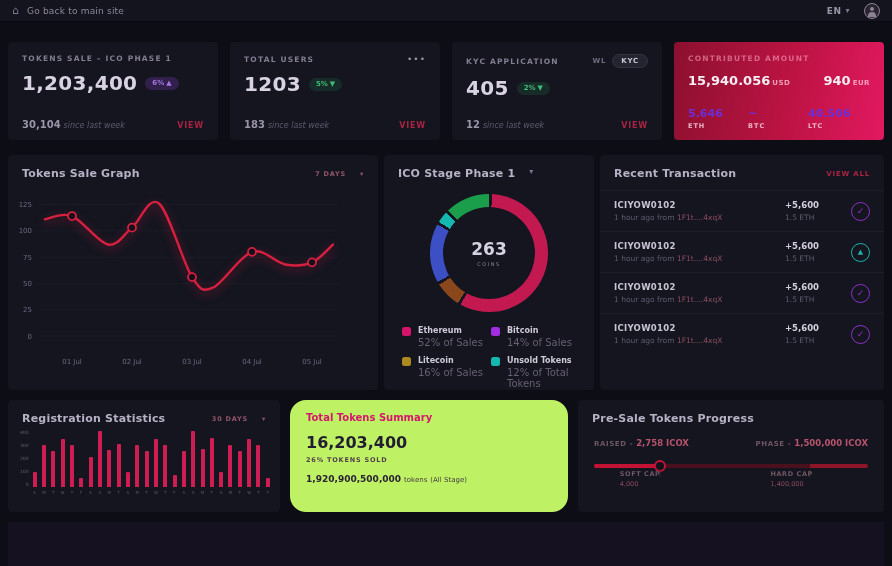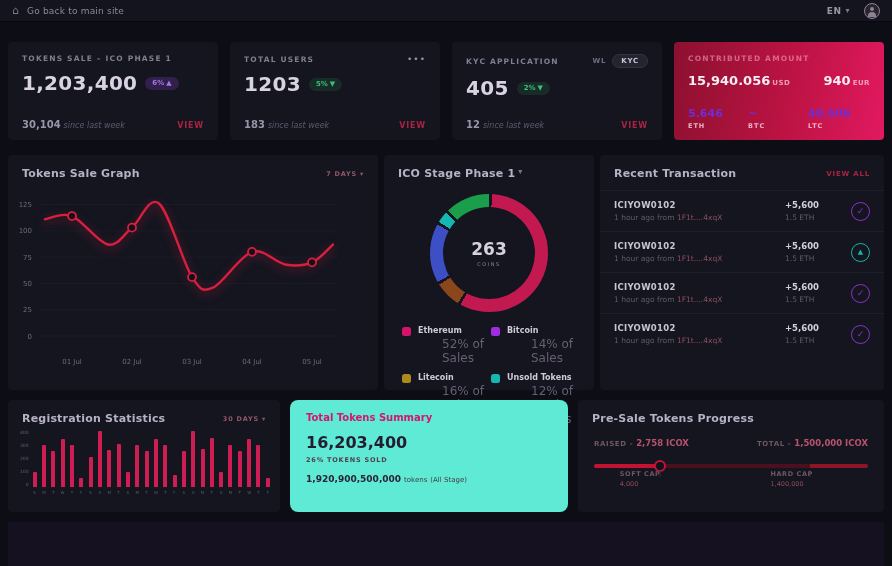--- a/index.html
+++ b/index.html
@@ -53,58 +53,58 @@
   .coin-row { display:flex; margin-top:auto; }
   .coin { width:33%; }
   .coin-val { font-size:11px; font-weight:bold; color:#6c2fd6; }
   .coin-lbl { font-size:6.5px; font-weight:bold; letter-spacing:1px; color:rgba(250,215,225,.8); margin-top:2px;}
 
   
   .mid-row { margin-top:15px; gap:6px; }
   .panel { background:#14151f; border-radius:4px; }
   .panel-head { display:flex; justify-content:space-between; align-items:center; padding:12px 14px 6px 14px; }
   .panel-title { font-size:11px; font-weight:bold; color:#b6b1c4; letter-spacing:.2px; }
-  .range-sel { font-size:6.5px; font-weight:bold; letter-spacing:.8px; color:#93566b; display:flex; align-items:flex-start; gap:3px; cursor:pointer;}
+  .range-sel { font-size:6.5px; font-weight:bold; letter-spacing:.8px; color:#93566b; display:flex; align-items:flex-start; gap:14px; cursor:pointer;}
   .viewall { font-size:7px; font-weight:bold; letter-spacing:.8px; color:#a92342; cursor:pointer;}
 
   .graph-panel { width:370px; height:235px; }
   .donut-panel { width:210px; height:235px; display:flex; flex-direction:column;}
   .tx-panel { width:284px; height:235px; }
 
   
   .donut-wrap { display:flex; justify-content:center; margin-top:8px; }
   .donut { width:118px; height:118px; border-radius:50%; position:relative; }
   .donut-hole { position:absolute; inset:13px; border-radius:50%; background:#14151f;
                 display:flex; flex-direction:column; align-items:center; justify-content:center;}
   .donut-val { font-size:17px; font-weight:bold; color:#d6d1e0; }
   .donut-sub { font-size:5px; letter-spacing:1.5px; color:#8a8598; margin-top:2px;}
   .legend { display:grid; grid-template-columns:1fr 1fr; gap:8px 4px; padding:14px 18px 0 18px; }
   .leg-item { display:flex; gap:7px; }
   .leg-sw { width:9px; height:9px; border-radius:2.5px; margin-top:1px; flex:none;}
   .leg-name { font-size:8px; font-weight:bold; color:#cfc9da; }
-  .leg-sub { font-size:12px; color:#685f74; margin-top:2px;margin-left:24px;}
+  .leg-sub { font-size:10px; color:#685f74; margin-top:2px;}
 
   
   .tx-list { }
   .tx-row { display:flex; align-items:center; padding:9px 14px; border-top:1px solid #1d1e2a; }
   .tx-left { flex:1; }
   .tx-id { font-size:8.5px; font-weight:bold; color:#c9c4d4; letter-spacing:.3px;}
   .tx-meta { font-size:7.5px; color:#5f5a6e; margin-top:3px;}
   .tx-addr { color:#8a4f62; }
   .tx-mid { width:52px; text-align:left; }
   .tx-amt { font-size:8.5px; font-weight:bold; color:#d3cedd; }
   .tx-sub { font-size:7.5px; color:#5f5a6e; margin-top:3px;}
   .tx-ic { width:19px; height:19px; border-radius:50%; border:1.5px solid #8b31c9; color:#8b31c9;
            display:flex; align-items:center; justify-content:center; font-size:9px; margin-left:14px;}
   .tx-ic.teal { border-color:#16b5aa; color:#16b5aa; font-size:7px;}
 
   
   .bot-row { margin-top:10px; gap:10px; }
   .reg-panel { width:272px; height:112px; }
-  .sum-panel { width:278px; height:112px; background:#5eead4; border-radius:8px; padding:12px 16px; }
+  .sum-panel { width:278px; height:112px; background:#bef264; border-radius:16px; padding:12px 16px; }
   .pre-panel { width:306px; height:112px; }
 
   .bars-wrap { display:flex; padding:4px 10px 0 12px; gap:4px;}
   .yaxis { display:flex; flex-direction:column; justify-content:space-between; height:56px; }
   .yaxis span { font-size:4.5px; color:#655f73; text-align:right; line-height:1;}
   .bars-col { flex:1; }
   .bars { display:flex; align-items:flex-end; justify-content:space-between; height:56px; }
   .bar { width:4px; background:#ce1d52; border-radius:1px 1px 0 0;}
   .bar-labels { display:flex; justify-content:space-between; margin-top:3px;}
   .bar-labels span { width:4px; font-size:4px; color:#5a5468; text-align:center;}
@@ -463,21 +463,21 @@
       </div>
     </div>
 
     <div class="panel pre-panel">
       <div class="panel-head" style="padding-bottom:0;">
         <span class="panel-title">Pre-Sale Tokens Progress</span>
       </div>
       <div class="pre-inner">
         <div class="raised-row">
           <span><span class="raised-lab">RAISED -</span><span class="raised-val">2,758 ICOX</span></span>
-          <span><span class="raised-lab">TOTAL -</span><span class="raised-val">1,500,000 ICOX</span></span>
+          <span><span class="raised-lab">PHASE -</span><span class="raised-val">1,500,000 ICOX</span></span>
         </div>
         <div class="slider">
           <div class="slider-hard" id="slider-hard" style="width: 21%;"></div>
           <div class="slider-fill" id="slider-fill" style="width: 24%;"></div>
           <div class="knob" id="slider-knob" style="left: 24%;"></div>
           <div class="cap-tick" id="soft-tick" style="left: 24%;"></div>
           <div class="cap-tick" id="hard-tick" style="left: 79%;"></div>
           <div class="cap" id="soft-cap" style="left: 24%;">
             <div class="cap-name">SOFT CAP</div>
             <div class="cap-val">4,000</div>

